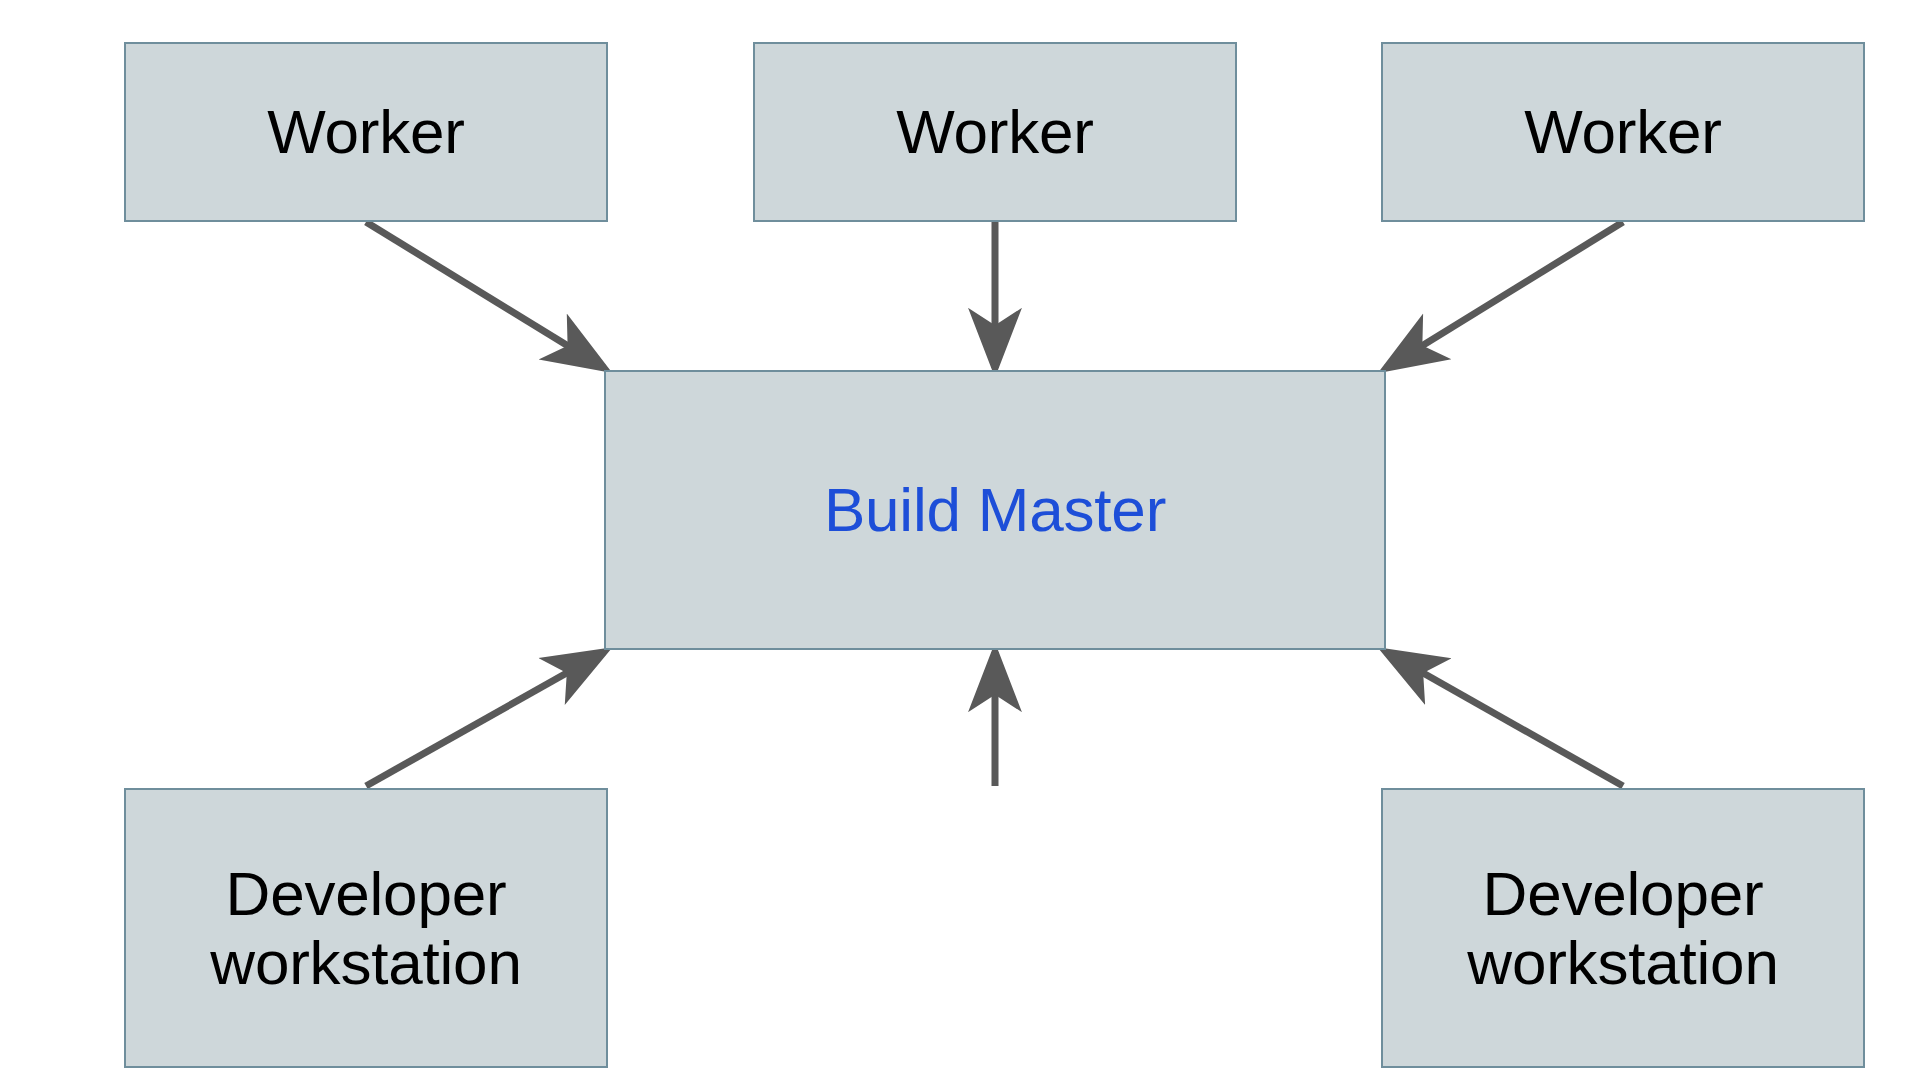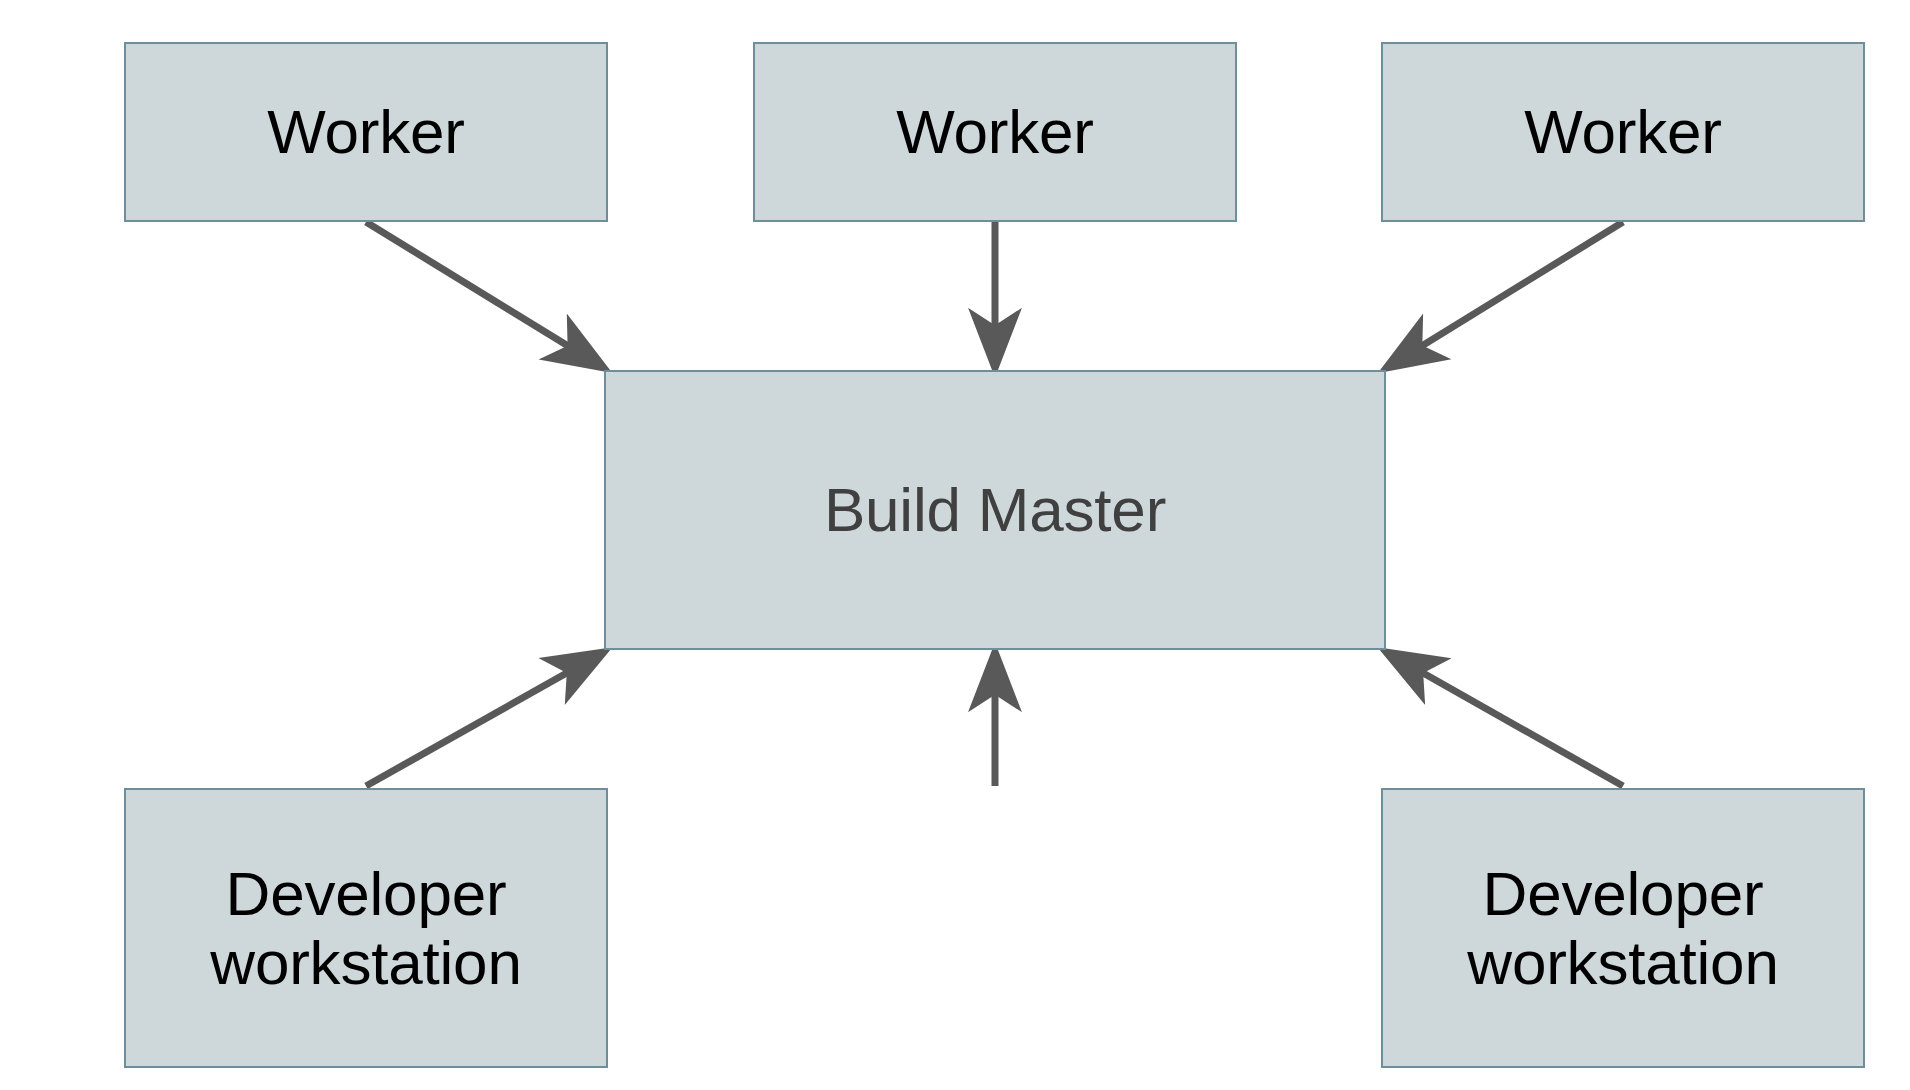--- a/index.html
+++ b/index.html
@@ -76,21 +76,21 @@
   </div>
 
   <div class="node" style="left: 753px; top: 42px; width: 484px; height: 180px; font-size: 62px; background: rgb(206, 215, 218); border-color: rgb(111, 142, 156); color: rgb(0, 0, 0);">
     <span class="node-label">Worker</span>
   </div>
 
   <div class="node" style="left: 1381px; top: 42px; width: 484px; height: 180px; font-size: 62px; background: rgb(206, 215, 218); border-color: rgb(111, 142, 156); color: rgb(0, 0, 0);">
     <span class="node-label">Worker</span>
   </div>
 
-  <div class="node" style="left: 604px; top: 370px; width: 782px; height: 280px; font-size: 62px; background: rgb(206, 215, 218); border-color: rgb(111, 142, 156); color: #404040;">
+  <div class="node" style="left: 604px; top: 370px; width: 782px; height: 280px; font-size: 62px; background: rgb(206, 215, 218); border-color: rgb(111, 142, 156); color: #1d4ed8;">
     <span class="node-label">Build Master</span>
   </div>
 
   <div class="node" style="left: 124px; top: 788px; width: 484px; height: 280px; font-size: 62px; background: rgb(206, 215, 218); border-color: rgb(111, 142, 156); color: rgb(0, 0, 0);">
     <span class="node-label">Developer
 workstation</span>
   </div>
 
 
   <div class="node" style="left: 1381px; top: 788px; width: 484px; height: 280px; font-size: 62px; background: rgb(206, 215, 218); border-color: rgb(111, 142, 156); color: rgb(0, 0, 0);">

